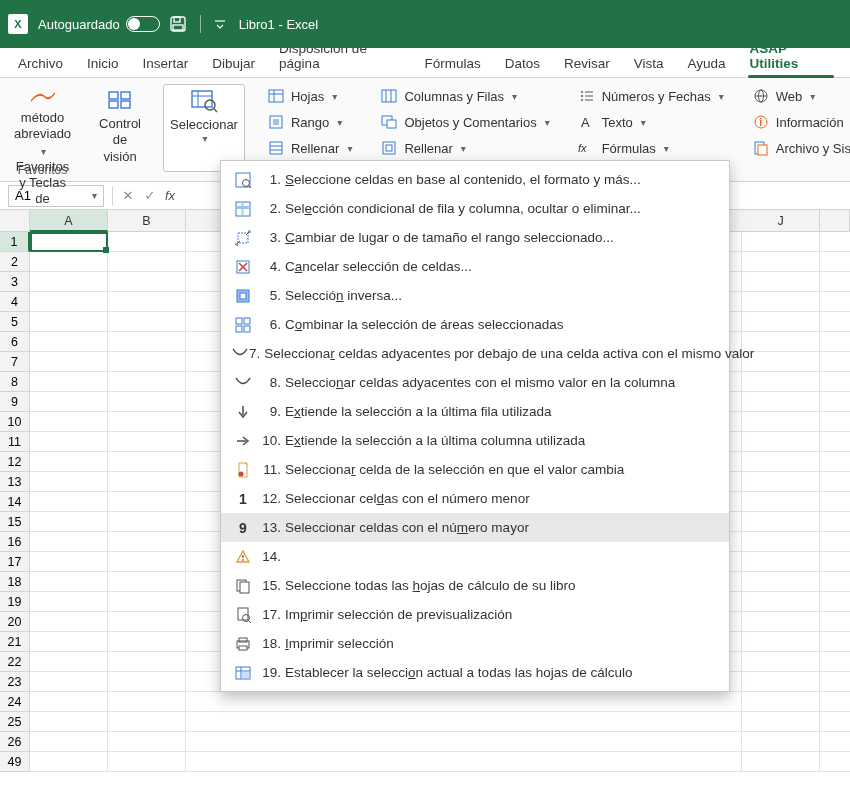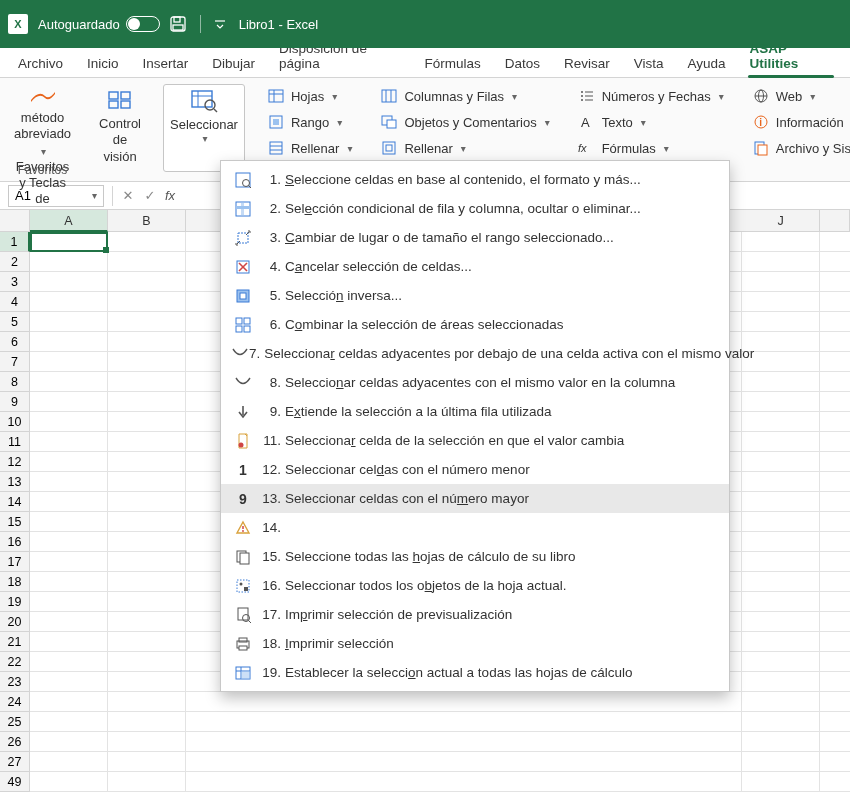--- a/index.html
+++ b/index.html
@@ -608,28 +608,20 @@
       </div>
       <div class="row">
         <div class="row-h">26</div>
         <div class="cell" style="width: 78px;"></div>
         <div class="cell" style="width: 78px;"></div>
         <div class="cell" style="width: 556px;"></div>
         <div class="cell" style="width: 78px;"></div>
         <div class="cell" style="width: 30px; border-right: none;"></div>
       </div>
       <div class="row">
-        <div class="row-h">27</div>
-        <div class="cell" style="width: 78px;"></div>
-        <div class="cell" style="width: 78px;"></div>
-        <div class="cell" style="width: 556px;"></div>
-        <div class="cell" style="width: 78px;"></div>
-        <div class="cell" style="width: 30px; border-right: none;"></div>
-      </div>
-      <div class="row">
         <div class="row-h">49</div>
         <div class="cell" style="width: 78px;"></div>
         <div class="cell" style="width: 78px;"></div>
         <div class="cell" style="width: 556px;"></div>
         <div class="cell" style="width: 78px;"></div>
         <div class="cell" style="width: 30px; border-right: none;"></div>
       </div>
     </div>
   <div class="active-cell"></div>
 </div>
@@ -725,20 +717,30 @@
           <line x1="8" y1="2" x2="8" y2="11" stroke="#555" stroke-width="1.6"></line>
           <path d="M4 8 L8 13 L12 8" fill="none" stroke="#555" stroke-width="1.6"></path>
         </svg>
       </span>
       <span class="num">9.</span>
       <span>E<span class="underline-letter">x</span>tiende la selección a la última fila utilizada</span>
     </div>
     <div class="menu-item">
       <span class="ico">
         <svg width="16" height="16" viewBox="0 0 16 16">
+          <line x1="2" y1="8" x2="11" y2="8" stroke="#555" stroke-width="1.6"></line>
+          <path d="M8 4 L13 8 L8 12" fill="none" stroke="#555" stroke-width="1.6"></path>
+        </svg>
+      </span>
+      <span class="num">10.</span>
+      <span>E<span class="underline-letter">x</span>tiende la selección a la última columna utilizada</span>
+    </div>
+    <div class="menu-item">
+      <span class="ico">
+        <svg width="16" height="16" viewBox="0 0 16 16">
           <path d="M4 1 L12 1 L12 15 L4 15 Z" fill="none" stroke="#d9a23d"></path>
           <path d="M10 1 L12 3" stroke="#d9a23d"></path>
           <circle cx="6" cy="12" r="2.5" fill="#d04444"></circle>
         </svg>
       </span>
       <span class="num">11.</span>
       <span>Selecciona<span class="underline-letter">r</span> celda de la selección en que el valor cambia</span>
     </div>
     <div class="menu-item">
       <span class="ico">
@@ -770,31 +772,20 @@
     </div>
     <div class="menu-item">
       <span class="ico">
         <svg width="16" height="16" viewBox="0 0 16 16">
           <rect x="2" y="2" width="9" height="11" fill="none" stroke="#555"></rect>
           <rect x="5" y="4" width="9" height="11" fill="#fff" stroke="#555"></rect>
         </svg>
       </span>
       <span class="num">15.</span>
       <span>Seleccione todas las <span class="underline-letter">h</span>ojas de cálculo de su libro</span>
-    </div>
-    <div class="menu-item">
-      <span class="ico">
-        <svg width="16" height="16" viewBox="0 0 16 16">
-          <rect x="2" y="2" width="12" height="12" fill="none" stroke="#3a7bd5" stroke-dasharray="1.5 1.5"></rect>
-          <circle cx="6" cy="6" r="1.5" fill="#555"></circle>
-          <rect x="9" y="9" width="4" height="4" fill="#555"></rect>
-        </svg>
-      </span>
-      <span class="num">16.</span>
-      <span>Seleccionar todos los o<span class="underline-letter">b</span>jetos de la hoja actual.</span>
     </div>
     <div class="menu-item">
       <span class="ico">
         <svg width="16" height="16" viewBox="0 0 16 16">
           <rect x="3" y="1" width="10" height="12" fill="none" stroke="#555"></rect>
           <circle cx="11" cy="11" r="3.5" fill="none" stroke="#555"></circle>
           <line x1="13.5" y1="13.5" x2="16" y2="16" stroke="#555"></line>
         </svg>
       </span>
       <span class="num">17.</span>

